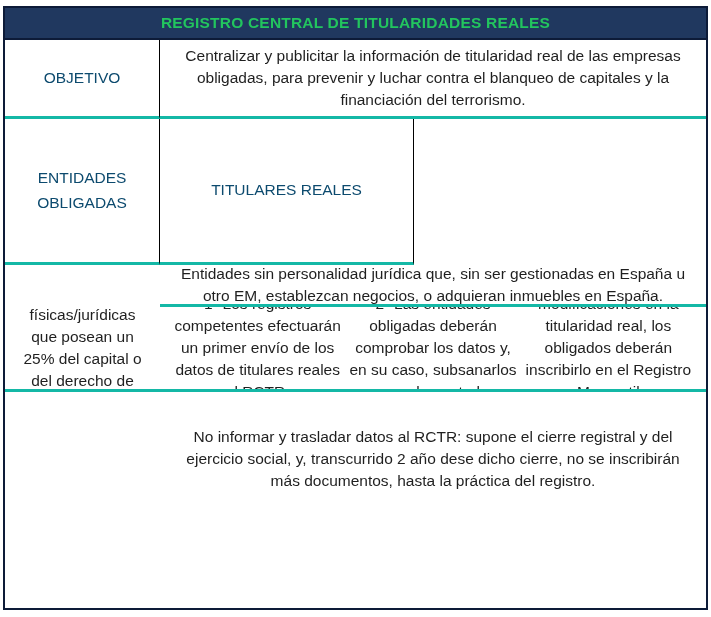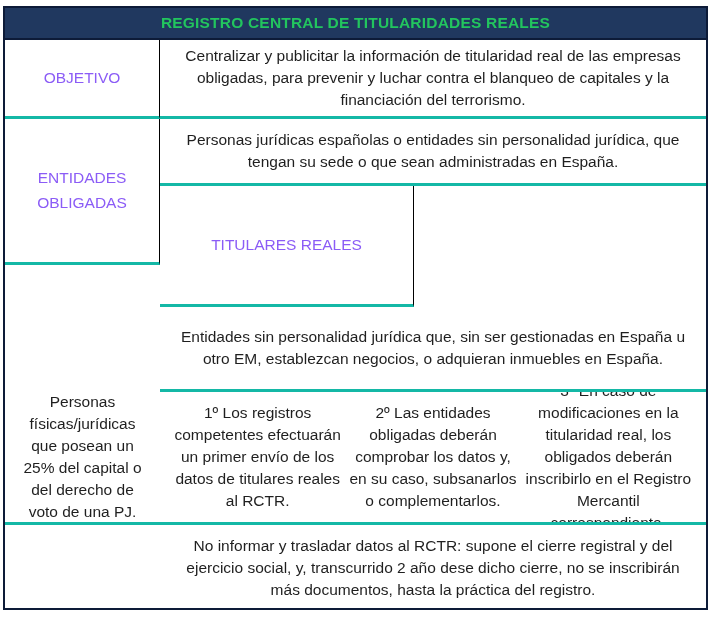--- a/index.html
+++ b/index.html
@@ -46,21 +46,21 @@
     justify-content: center;
     text-align: center;
     box-sizing: border-box;
     font-size: 15.5px;
     line-height: 1.42;
     color: #1f1f1f;
     padding: 3px 12px;
     overflow: hidden;
   }
   .label {
-    color: #8b5cf6;
+    color: #0c4a6e;
     font-size: 15.5px;
     padding: 3px 4px;
     line-height: 1.55;
   }
   .bb { border-bottom: 3px solid #14b8a6; }
   .br { border-right: 1px solid #000000; }
   .span2 { grid-column: 2 / 4; }
   .rowspan2 { grid-row: span 2; }
   .proc-cell { flex-direction: row; justify-content: center; padding: 3px 10px; }
   .proc-line { width: 100%; }
@@ -73,21 +73,20 @@
   <div class="title-bar">
     <span>REGISTRO CENTRAL DE TITULARIDADES REALES</span>
   </div>
 
   <div class="grid">
 
     <div class="cell label bb br">OBJETIVO</div>
     <div class="cell bb span2">Centralizar y publicitar la información de titularidad real de las empresas obligadas, para prevenir y luchar contra el blanqueo de capitales y la financiación del terrorismo.</div>
 
     <div class="cell label bb br rowspan2">ENTIDADES OBLIGADAS</div>
-    <div class="cell bb span2">Personas jurídicas españolas o entidades sin personalidad jurídica, que tengan su sede o que sean administradas en España.</div>
     <div class="cell label bb br rowspan2">TITULARES REALES</div>
 
     <div class="cell bb span2">Entidades sin personalidad jurídica que, sin ser gestionadas en España u otro EM, establezcan negocios, o adquieran inmuebles en España.</div>
     <div class="cell bb">Personas físicas/jurídicas que posean un 25% del capital o del derecho de voto de una PJ.</div>
 
     <div class="cell bb span2 proc-cell">
       <div class="proc-line">1º Los registros competentes efectuarán un primer envío de los datos de titulares reales al RCTR.</div>
       <div class="proc-line">2º Las entidades obligadas deberán comprobar los datos y, en su caso, subsanarlos o complementarlos.</div>
       <div class="proc-line">3º En caso de modificaciones en la titularidad real, los obligados deberán inscribirlo en el Registro Mercantil correspondiente.</div>
     </div>

